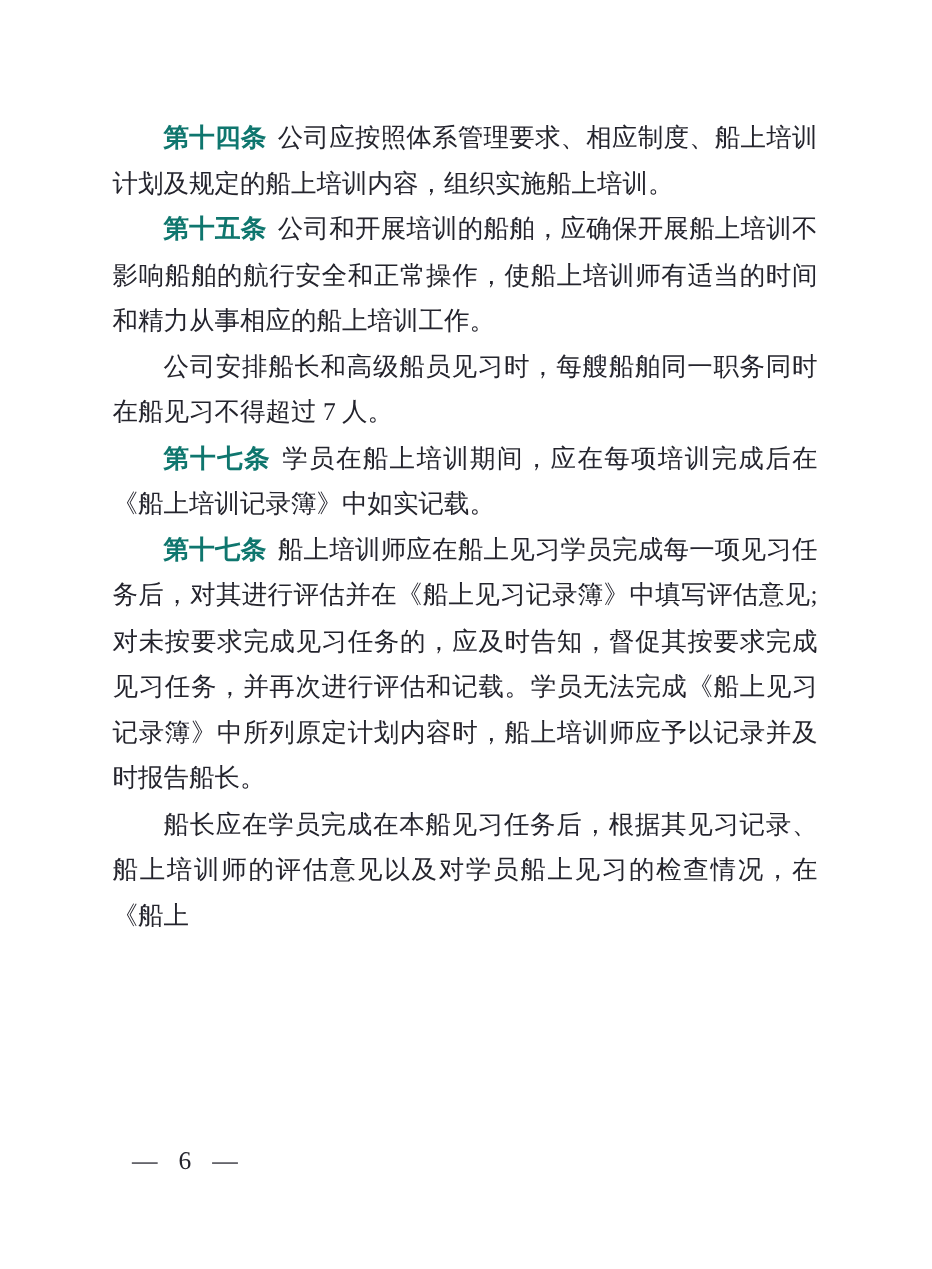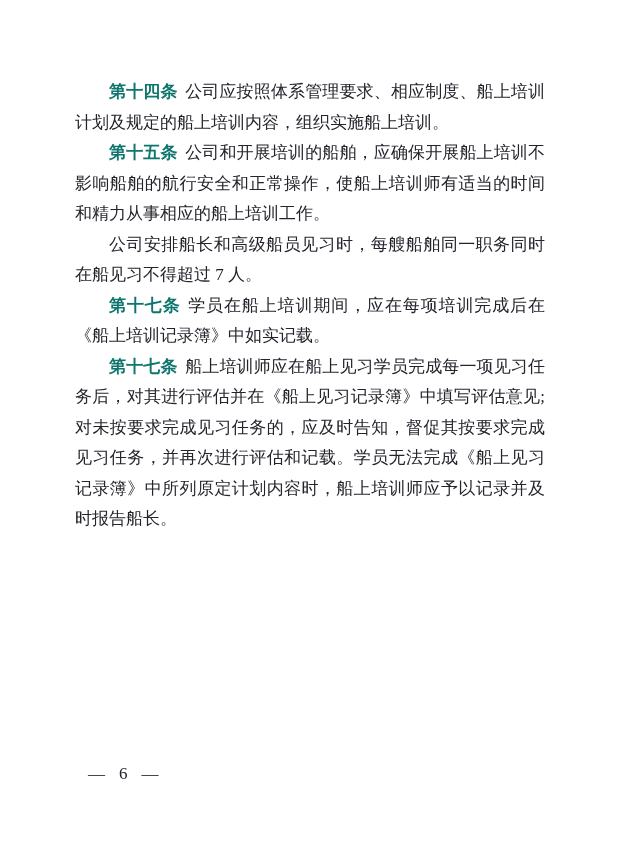--- a/index.html
+++ b/index.html
@@ -54,20 +54,21 @@
 </head>
 <body>
 
 <div class="page">
   <div class="doc-body">
     <p class="para"><b class="term">第十四条</b><span>公司应按照体系管理要求、相应制度、船上培训计划及规定的船上培训内容，组织实施船上培训。</span></p>
     <p class="para"><b class="term">第十五条</b><span>公司和开展培训的船舶，应确保开展船上培训不影响船舶的航行安全和正常操作，使船上培训师有适当的时间和精力从事相应的船上培训工作。</span></p>
     <p class="para"><b class="term"></b><span>公司安排船长和高级船员见习时，每艘船舶同一职务同时在船见习不得超过 7 人。</span></p>
     <p class="para"><b class="term">第十七条</b><span>学员在船上培训期间，应在每项培训完成后在《船上培训记录簿》中如实记载。</span></p>
     <p class="para"><b class="term">第十七条</b><span>船上培训师应在船上见习学员完成每一项见习任务后，对其进行评估并在《船上见习记录簿》中填写评估意见;对未按要求完成见习任务的，应及时告知，督促其按要求完成见习任务，并再次进行评估和记载。学员无法完成《船上见习记录簿》中所列原定计划内容时，船上培训师应予以记录并及时报告船长。</span></p>
+    <p class="para"><b class="term"></b><span>船长应在学员完成在本船见习任务后，根据其见习记录、船上培训师的评估意见以及对学员船上见习的检查情况，在《船上</span></p>
   </div>
 
   <div class="footer">
     <span>—</span>
     <span>6</span>
     <span>—</span>
   </div>
 </div>
 
 </body></html>

